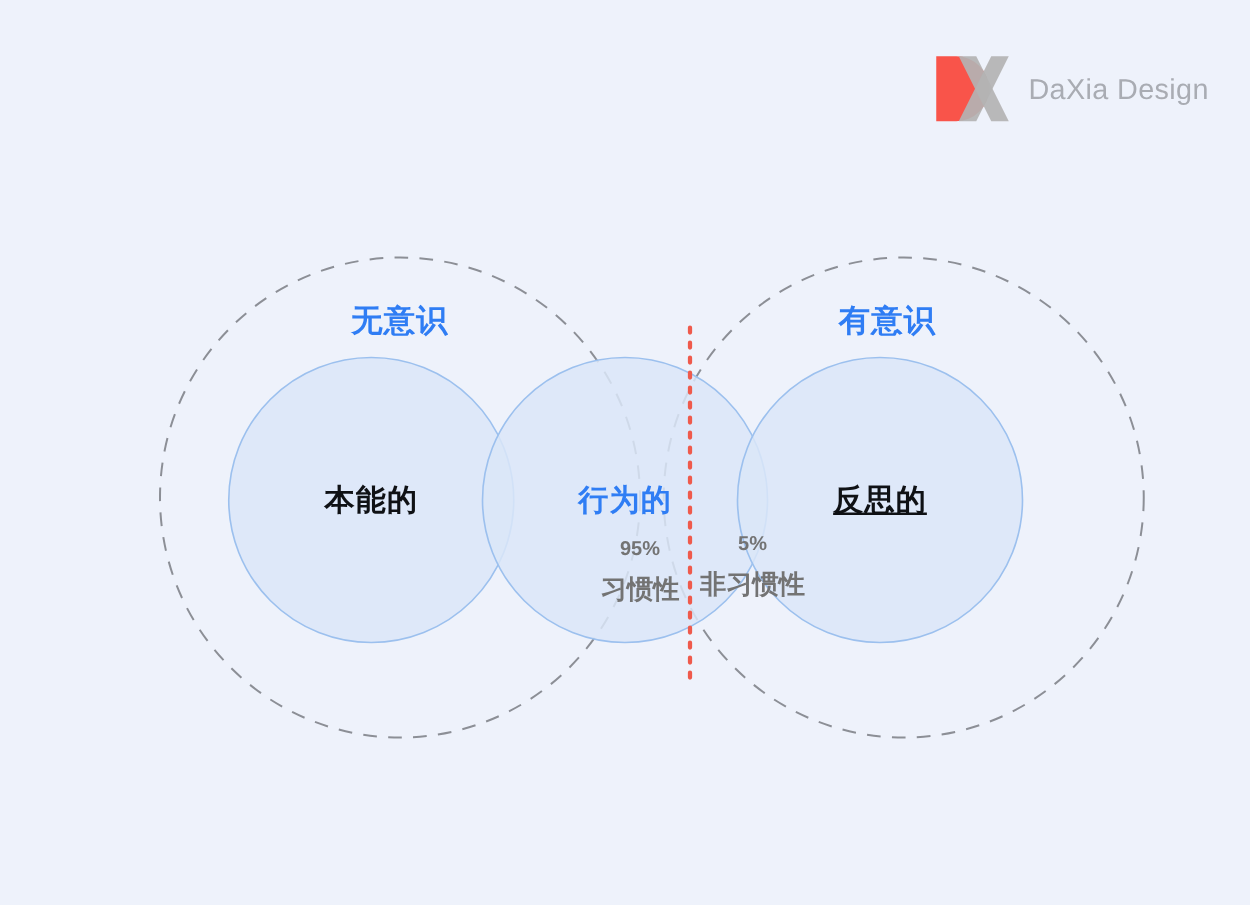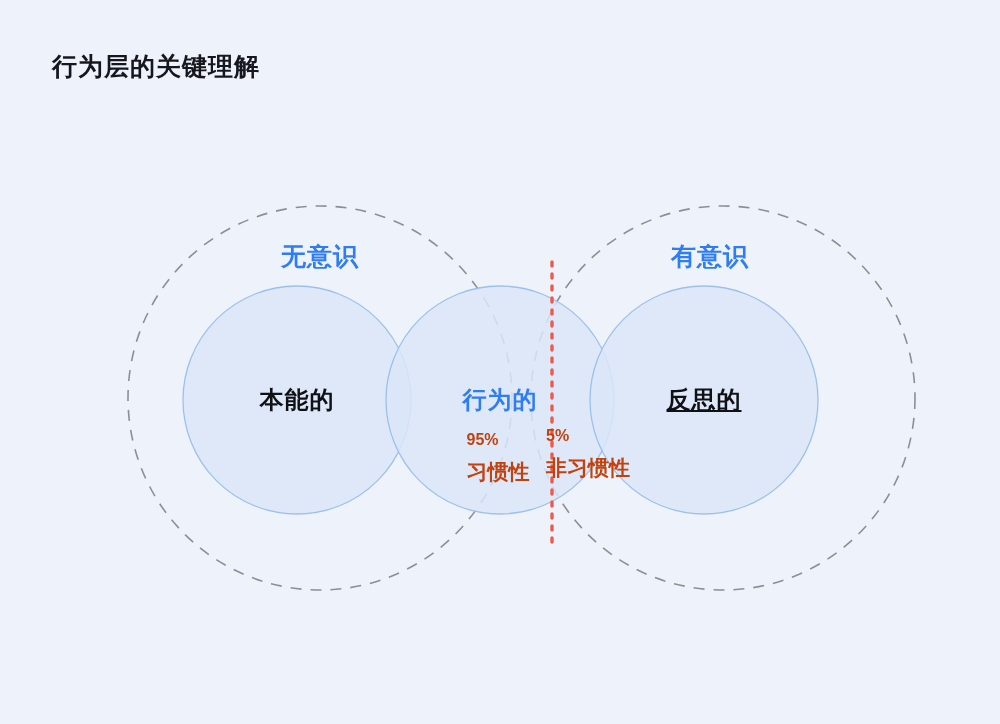--- a/index.html
+++ b/index.html
@@ -89,42 +89,55 @@
     color: #0f1115;
     white-space: nowrap;
     transform: translate(-50%, -50%);
     letter-spacing: 1px;
   }
   .circle-label.accent { color: #2f7df4; }
 
   .stat {
     position: absolute;
     transform: translate(-50%, 0);
+    text-align: center;
     white-space: nowrap;
-    color: #c2410c;
+    color: #737373;
+    margin-left: 14px;
   }
   .stat .pct {
     font-size: 16px;
     font-weight: 700;
     line-height: 1;
     margin-bottom: 13px;
   }
   .stat .lbl {
     font-size: 21px;
     font-weight: 700;
     line-height: 1;
   }
 </style>
 </head>
 <body>
 
 <div class="slide">
 
-  <div class="page-title">行为层的关键理解</div>
 
+  <div class="logo">
+    <div class="logo-mark">
+      <svg width="66" height="56" viewBox="0 0 66 56" aria-hidden="true">
+
+        <path d="M4 2 L20 2 A26 26 0 0 1 20 54 L4 54 Z" fill="#f9544a"></path>
+
+        <path d="M22 2 L36 2 L62 54 L48 54 Z" fill="#b3b3b3" opacity="0.92"></path>
+        <path d="M62 2 L48 2 L22 54 L36 54 Z" fill="#b3b3b3" opacity="0.92"></path>
+      </svg>
+    </div>
+    <div class="logo-text">DaXia Design</div>
+  </div>
 
   <div class="diagram">
 
     <svg width="1000" height="724" aria-hidden="true">
       <defs>
         <clipPath id="clip-left-zone">
           <circle cx="320" cy="398" r="192"></circle>
         </clipPath>
       </defs>
 

